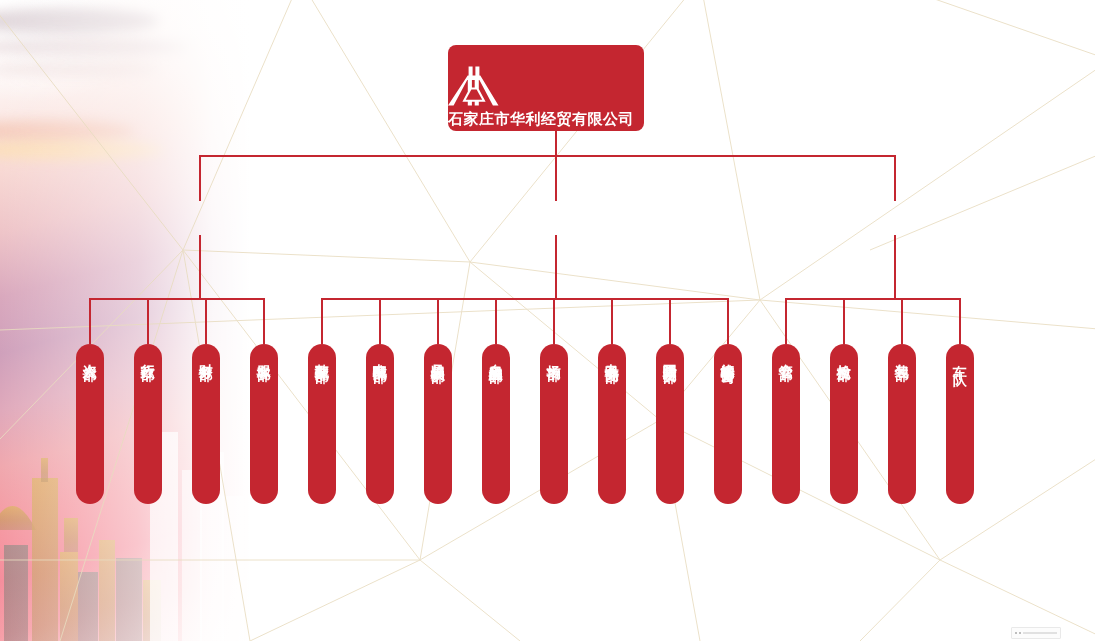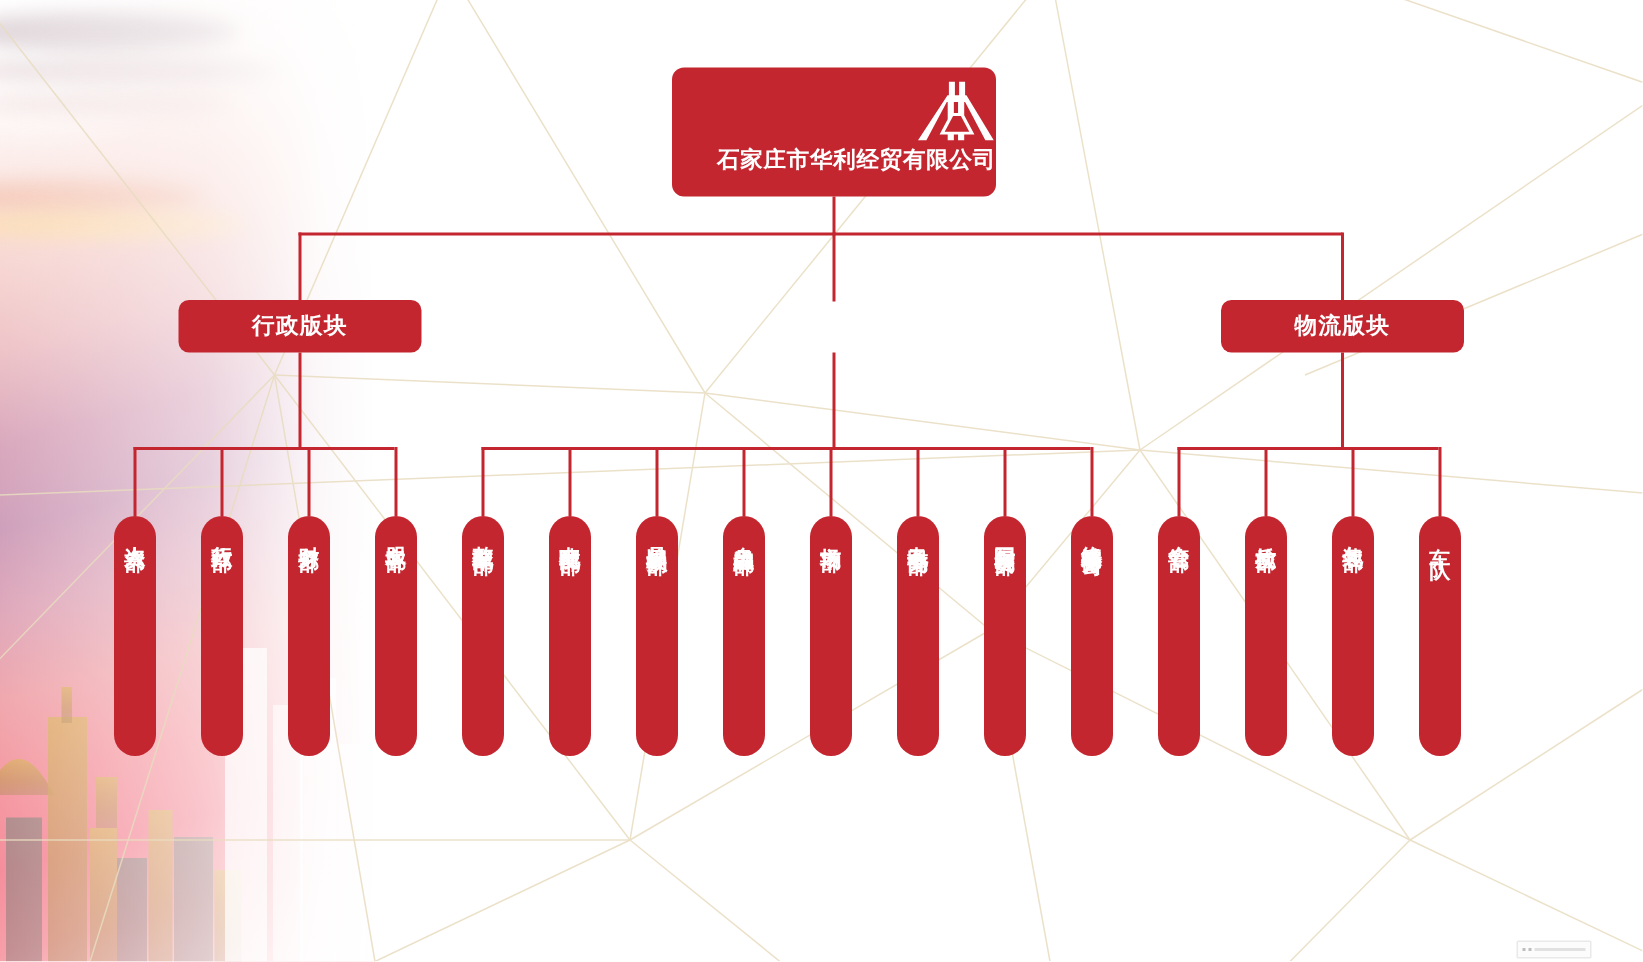--- a/index.html
+++ b/index.html
@@ -44,24 +44,24 @@
   .edge.h{height:2px;}
 
   
   .node{
     position:absolute;
     background:#c42630;
     color:#ffffff;
     box-sizing:border-box;
   }
   .root{
-    left:448px;top:45px;width:216px;height:86px;
+    left:448px;top:45px;width:196px;height:86px;
     border-radius:8px;
-    display:flex;flex-direction:column;align-items:flex-end;justify-content:flex-start;
-    padding-top:8px;
+    display:flex;flex-direction:column;align-items:flex-start;justify-content:flex-start;
+    padding-top:20px;
   }
   .logo{width:52px;height:42px;display:block;}
   .root-title{
     font-size:15px;font-weight:700;letter-spacing:.5px;line-height:1;
     margin-top:4px;white-space:nowrap;
   }
   .division{
     height:35px;border-radius:7px;
     display:flex;align-items:center;justify-content:center;
     font-size:15px;font-weight:700;letter-spacing:1px;white-space:nowrap;
@@ -219,26 +219,20 @@
     <svg class="logo" viewBox="0 0 52 42">
       <path fill="#ffffff" d="M20.6 1.5 h4.0 v9.0 h2.8 v-9.0 h4.0 v9.0 h0.9
                L50.5 40.5 h-5.6 L31.4 15.0 h-0.6 v25.5 h-4.1 v-25.5 h-2.8 v25.5
                h-4.1 v-25.5 h-0.6 L5.6 40.5 H0 L19.7 10.5 h0.9 z
                M22.0 22.4 h8.0 l7.6 14.3 h-23.2 z"></path>
       <path fill="#c42630" d="M23.4 24.4 h5.2 l5.6 10.4 h-16.4 z"></path>
     </svg>
     <div class="root-title">石家庄市华利经贸有限公司</div>
   </div>
 
-  <div class="node division" style="left:119px;top:200px;width:162px;">
-    <span>行政版块</span>
-  </div>
-  <div class="node division" style="left:814px;top:200px;width:162px;">
-    <span>物流版块</span>
-  </div>
 
   <div class="node leaf" style="left:76px;top:344px;">
     <span class="leaf-label">人资部</span>
   </div>
   <div class="node leaf" style="left:134px;top:344px;">
     <span class="leaf-label">行政部</span>
   </div>
   <div class="node leaf" style="left:192px;top:344px;">
     <span class="leaf-label">财务部</span>
   </div>

